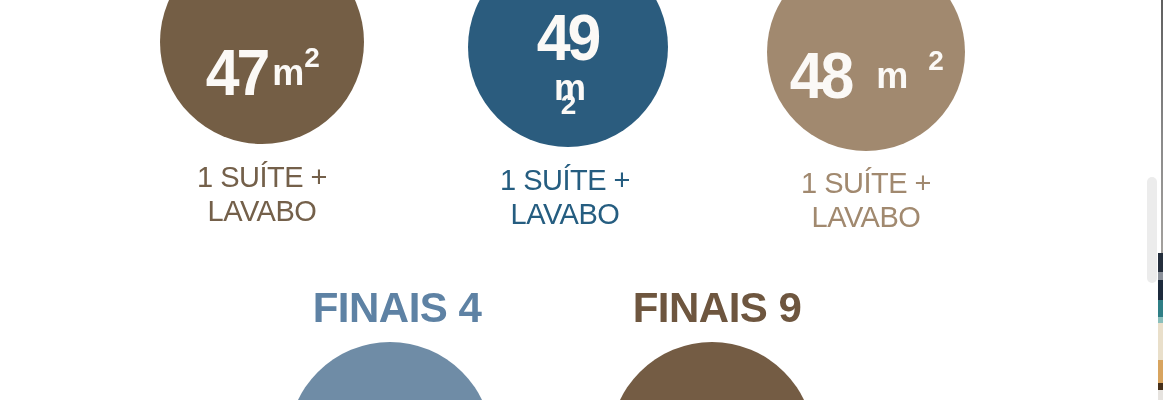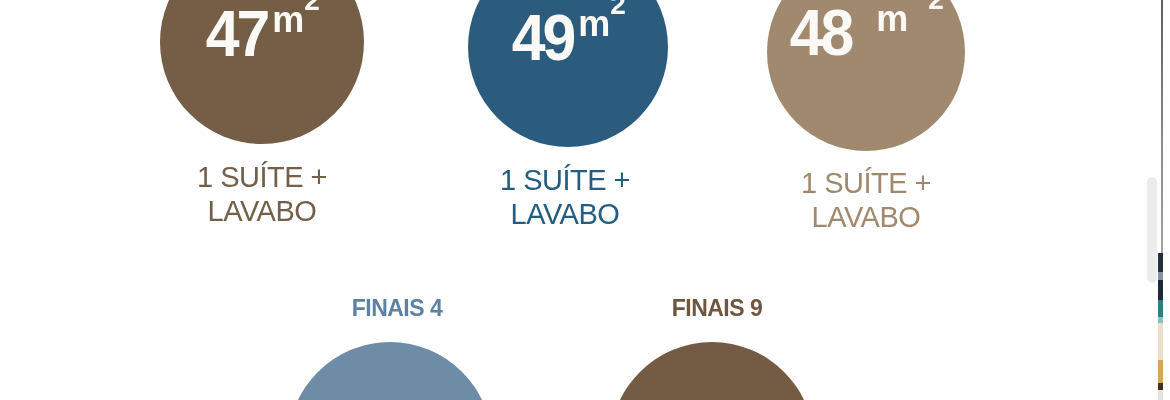--- a/index.html
+++ b/index.html
@@ -22,21 +22,21 @@
     border-radius: 50%;
     display: flex;
     justify-content: center;
   }
   .circle.c1 { left: 160px; top: -60px; width: 204px; height: 204px; }
   .circle.c2 { left: 468px; top: -53px; width: 200px; height: 200px; }
   .circle.c3 { left: 767px; top: -47px; width: 198px; height: 198px; }
 
   .area {
     display: flex;
-    align-items: flex-start;
+    align-items: center;
     color: #fbf9f6;
     font-weight: bold;
     line-height: 1;
   }
   .c1 .area { margin-top: 62px; }
   .c2 .area { margin-top: 59px; }
   .c3 .area { margin-top: 48px; gap: 20px; }
   .area-num {
     font-size: 64px;
     letter-spacing: -3px;
@@ -67,21 +67,21 @@
   .unit-label.l1 { left: 142px; top: 160px; }
   .unit-label.l2 { left: 445px; top: 163px; }
   .unit-label.l3 { left: 746px; top: 166px; }
 
   
   .finais-label {
     position: absolute;
     width: 220px;
     text-align: center;
     font-weight: bold;
-    font-size: 23px;
+    font-size: 42px;
     line-height: 34px;
     letter-spacing: -0.5px;
   }
   .finais-label.f4 { left: 287px; top: 291px; }
   .finais-label.f5 { left: 607px; top: 291px; }
 
   .finais-circle {
     position: absolute;
     width: 204px;
     height: 204px;
@@ -137,21 +137,21 @@
       <span class="area-m">m</span>
       <span class="area-sup">2</span>
     </div>
   </div>
   <div class="unit-label l1" style="color: rgb(116, 96, 74);">
     <div>1 SUÍTE +</div>
     <div>LAVABO</div>
   </div>
 
   <div class="circle c2" style="background-color: rgb(43, 92, 126);">
-    <div class="area" style="color: rgb(251, 249, 246);">
+    <div class="area" style="color: rgb(251, 249, 246); flex-direction: column;">
       <span class="area-num">49</span>
       <span class="area-m">m</span>
       <span class="area-sup">2</span>
     </div>
   </div>
   <div class="unit-label l2" style="color: rgb(37, 93, 128);">
     <div>1 SUÍTE +</div>
     <div>LAVABO</div>
   </div>
 

